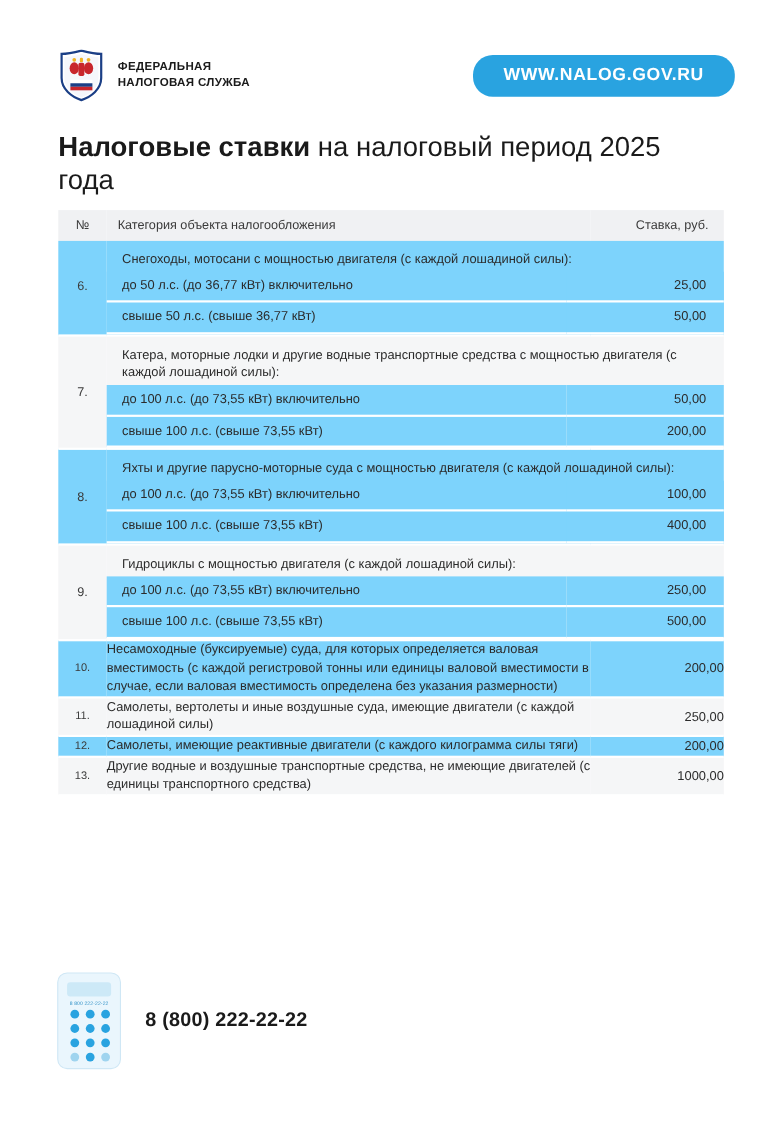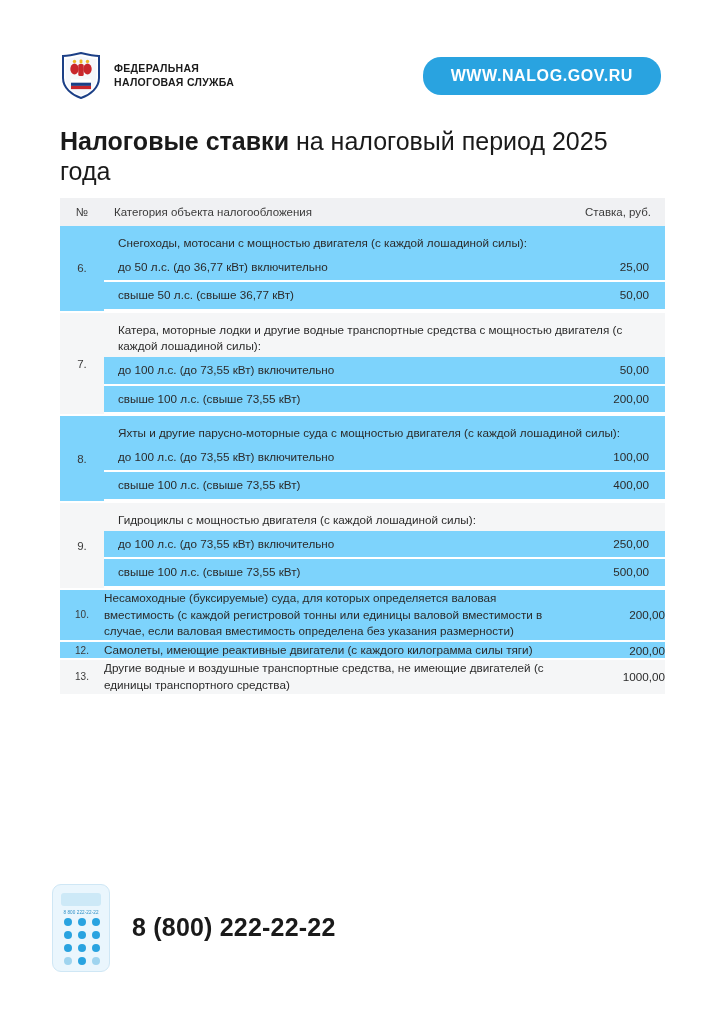--- a/index.html
+++ b/index.html
@@ -12,21 +12,21 @@
     background: #ffffff;
     font-family: "Liberation Sans", sans-serif;
     color: #2b2b2b;
     -webkit-font-smoothing: antialiased;
   }
   .page {
     position: relative;
     width: 709px;
     height: 1024px;
     box-sizing: border-box;
-    padding: 8px;
+    padding: 1px;
     overflow: hidden;
   }
 
   
   .header {
     display: flex;
     align-items: center;
     justify-content: space-between;
     padding: 44px 40px 0 52px;
   }
@@ -211,21 +211,21 @@
   }
   .keypad i {
     display: block;
     width: 8px;
     height: 8px;
     border-radius: 50%;
     background: #29a3e0;
   }
   .keypad i.pale { background: #9fd4ef; }
   .footer-text .phone-number {
-    font-size: 25px;
+    font-size: 18px;
     font-weight: bold;
     color: #1a1a1a;
     letter-spacing: 0.2px;
     line-height: 1.1;
   }
   .footer-text .phone-desc {
     margin-top: 6px;
     font-size: 11.3px;
     line-height: 1.35;
     color: #3a3a3a;
@@ -360,20 +360,25 @@
               </table>
           </td>
         </tr>
 
         <tr>
           <td class="num">10.</td>
           <td class="cat">Несамоходные (буксируемые) суда, для которых определяется валовая вместимость (с каждой регистровой тонны или единицы валовой вместимости в случае, если валовая вместимость определена без указания размерности)</td>
           <td class="rate">200,00</td>
         </tr>
 
+        <tr class="row-alt">
+          <td class="num">11.</td>
+          <td class="cat">Самолеты, вертолеты и иные воздушные суда, имеющие двигатели (с каждой лошадиной силы)</td>
+          <td class="rate">250,00</td>
+        </tr>
 
         <tr>
           <td class="num">12.</td>
           <td class="cat">Самолеты, имеющие реактивные двигатели (с каждого килограмма силы тяги)</td>
           <td class="rate">200,00</td>
         </tr>
 
         <tr class="row-alt">
           <td class="num">13.</td>
           <td class="cat">Другие водные и воздушные транспортные средства, не имеющие двигателей (с единицы транспортного средства)</td>

